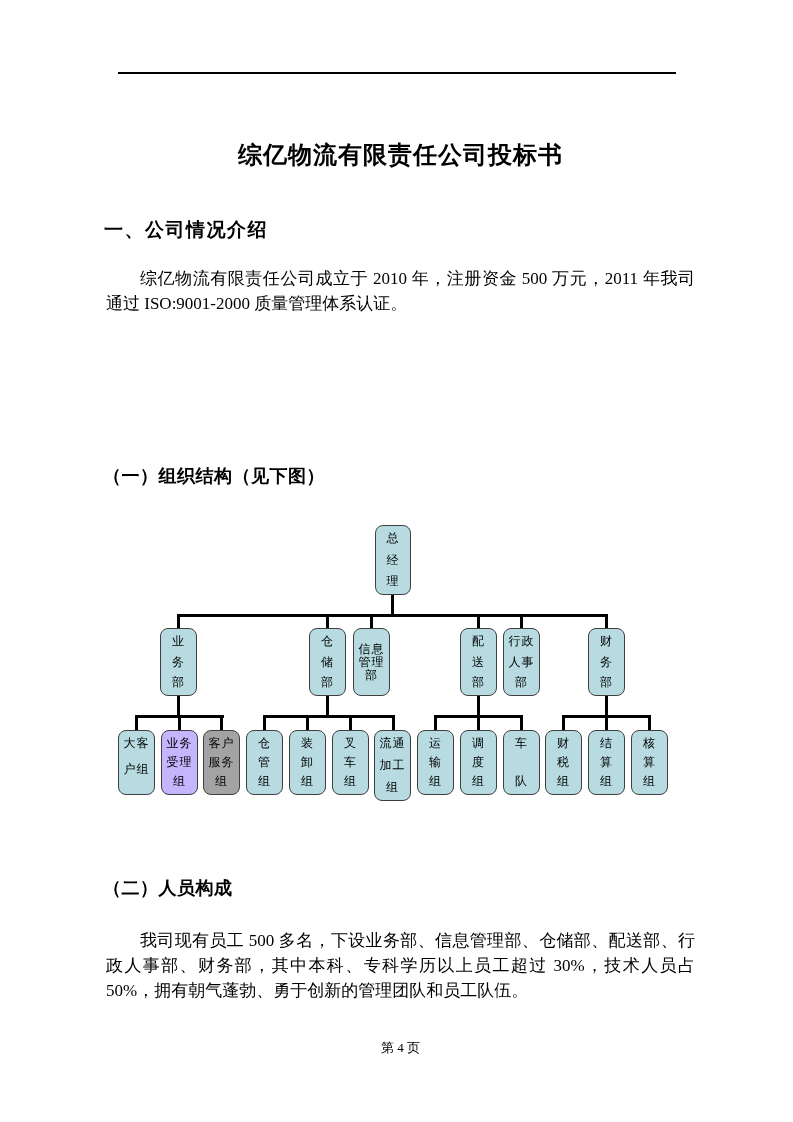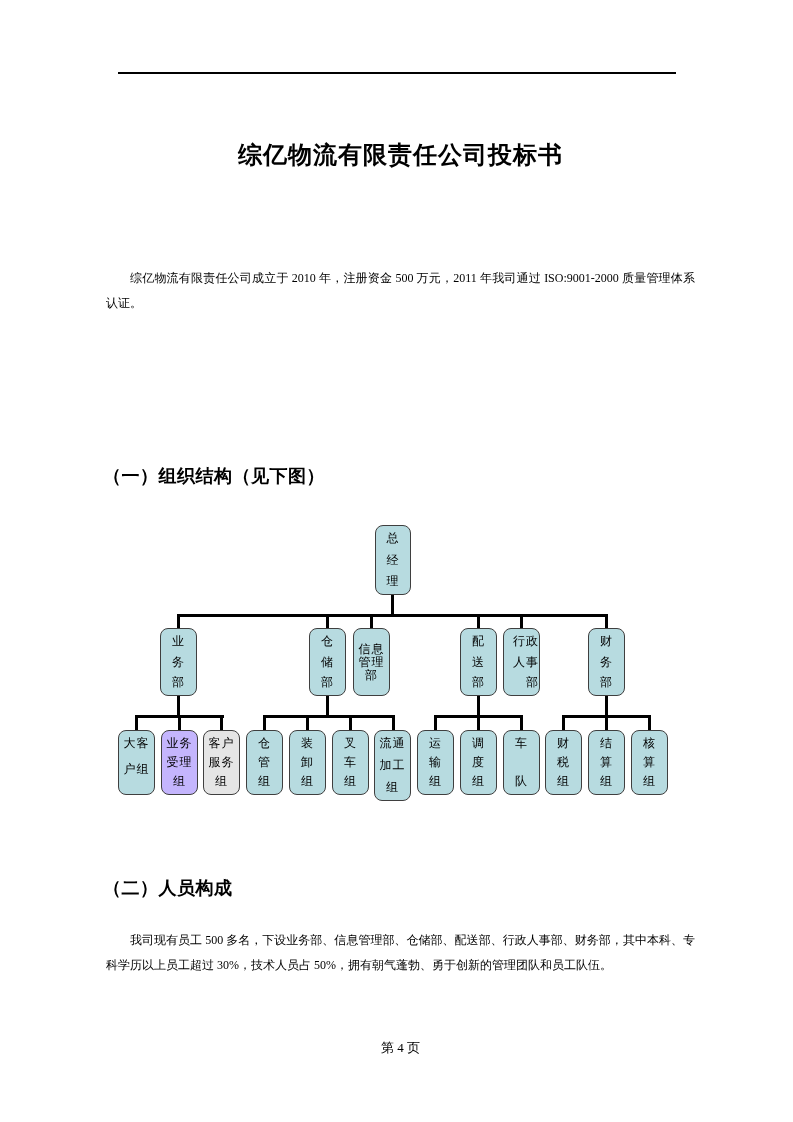--- a/index.html
+++ b/index.html
@@ -16,21 +16,21 @@
     text-align:center; font-size:24px; font-weight:bold; letter-spacing:1px;
     font-family:"Liberation Serif","DejaVu Serif",serif;
   }
   .sec-heading {
     position:absolute; left:104px; top:217px; margin:0;
     font-size:19px; font-weight:bold; letter-spacing:1.5px;
     font-family:"Liberation Sans","DejaVu Sans",sans-serif;
   }
   .body-text {
     position:absolute; left:106px; width:589px;
-    font-size:12px; line-height:25px; text-align:justify;
+    font-size:17px; line-height:25px; text-align:justify;
   }
   .body-text p { margin:0; text-indent:2em; }
   #intro-block { top:266px; }
   #personnel-block { top:928px; }
   .sub-heading {
     position:absolute; left:103px; margin:0;
     font-size:18px; font-weight:bold; letter-spacing:0.5px;
     font-family:Liberation Mono, monospace;
   }
   #sub1 { top:464px; }
@@ -56,20 +56,21 @@
   .connector { position:absolute; background:#000; }
 </style>
 </head>
 <body>
 
 <div class="page">
   <div class="top-rule"></div>
 
   <h1 class="doc-title">综亿物流有限责任公司投标书</h1>
 
+  <h2 class="sec-heading">一、公司情况介绍</h2>
 
   <div class="body-text" id="intro-block">
     <p>综亿物流有限责任公司成立于 2010 年，注册资金 500 万元，2011 年我司通过 ISO:9001-2000 质量管理体系认证。</p>
   </div>
 
   <h3 class="sub-heading" id="sub1">（一）组织结构（见下图）</h3>
 
   <div id="org-chart">
       <div class="connector" style="left: 391px; top: 595px; width: 3px; height: 21px; background: rgb(0, 0, 0);"></div>
       <div class="connector" style="left: 177px; top: 614px; width: 431px; height: 3px; background: rgb(0, 0, 0);"></div>
@@ -118,41 +119,41 @@
       <div class="org-box" style="left: 353px; top: 628px; width: 37px; height: 68px; background: rgb(183, 219, 224); border-color: rgb(63, 63, 63); justify-content: center;">
         <div class="bl">信息</div>
         <div class="bl">管理</div>
         <div class="bl">部</div>
       </div>
       <div class="org-box" style="left: 460px; top: 628px; width: 37px; height: 68px; background: rgb(183, 219, 224); border-color: rgb(63, 63, 63);">
         <div class="bl">配</div>
         <div class="bl">送</div>
         <div class="bl">部</div>
       </div>
-      <div class="org-box" style="left: 503px; top: 628px; width: 37px; height: 68px; background: rgb(183, 219, 224); border-color: rgb(63, 63, 63); align-items: flex-end;">
+      <div class="org-box" style="left: 503px; top: 628px; width: 37px; height: 68px; background: rgb(183, 219, 224); border-color: rgb(63, 63, 63);">
         <div class="bl">行政</div>
         <div class="bl">人事</div>
         <div class="bl">部</div>
       </div>
       <div class="org-box" style="left: 588px; top: 628px; width: 37px; height: 68px; background: rgb(183, 219, 224); border-color: rgb(63, 63, 63);">
         <div class="bl">财</div>
         <div class="bl">务</div>
         <div class="bl">部</div>
       </div>
       <div class="org-box" style="left: 118px; top: 730px; width: 37px; height: 65px; background: rgb(183, 219, 224); border-color: rgb(63, 63, 63);">
         <div class="bl">大客</div>
         <div class="bl">户组</div>
         <div class="bl"></div>
       </div>
       <div class="org-box" style="left: 161px; top: 730px; width: 37px; height: 65px; background: #c4b5fd; border-color: rgb(63, 63, 63);">
         <div class="bl">业务</div>
         <div class="bl">受理</div>
         <div class="bl">组</div>
       </div>
-      <div class="org-box" style="left: 203px; top: 730px; width: 37px; height: 65px; background: #e5e5e5; border-color: rgb(63, 63, 63);">
+      <div class="org-box" style="left: 203px; top: 730px; width: 37px; height: 65px; background: #a3a3a3; border-color: rgb(63, 63, 63);">
         <div class="bl">客户</div>
         <div class="bl">服务</div>
         <div class="bl">组</div>
       </div>
       <div class="org-box" style="left: 246px; top: 730px; width: 37px; height: 65px; background: rgb(183, 219, 224); border-color: rgb(63, 63, 63);">
         <div class="bl">仓</div>
         <div class="bl">管</div>
         <div class="bl">组</div>
       </div>
       <div class="org-box" style="left: 289px; top: 730px; width: 37px; height: 65px; background: rgb(183, 219, 224); border-color: rgb(63, 63, 63);">

